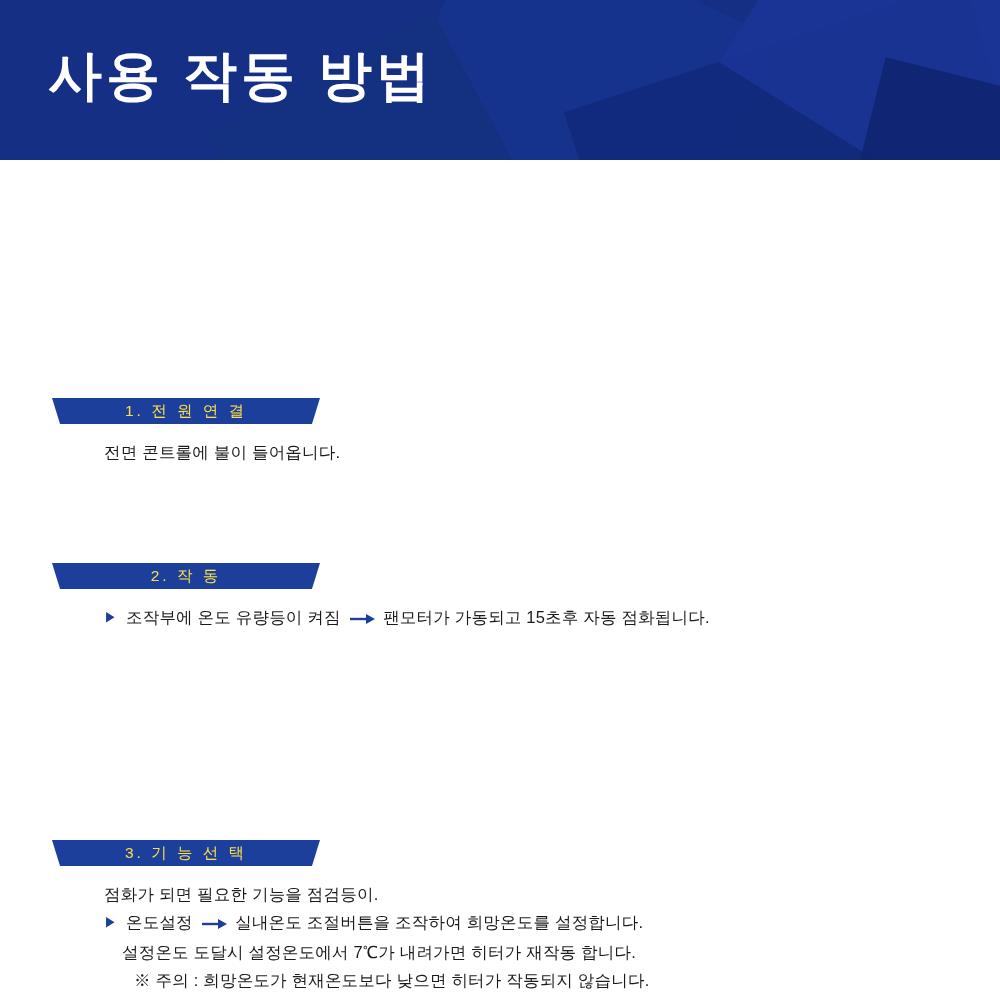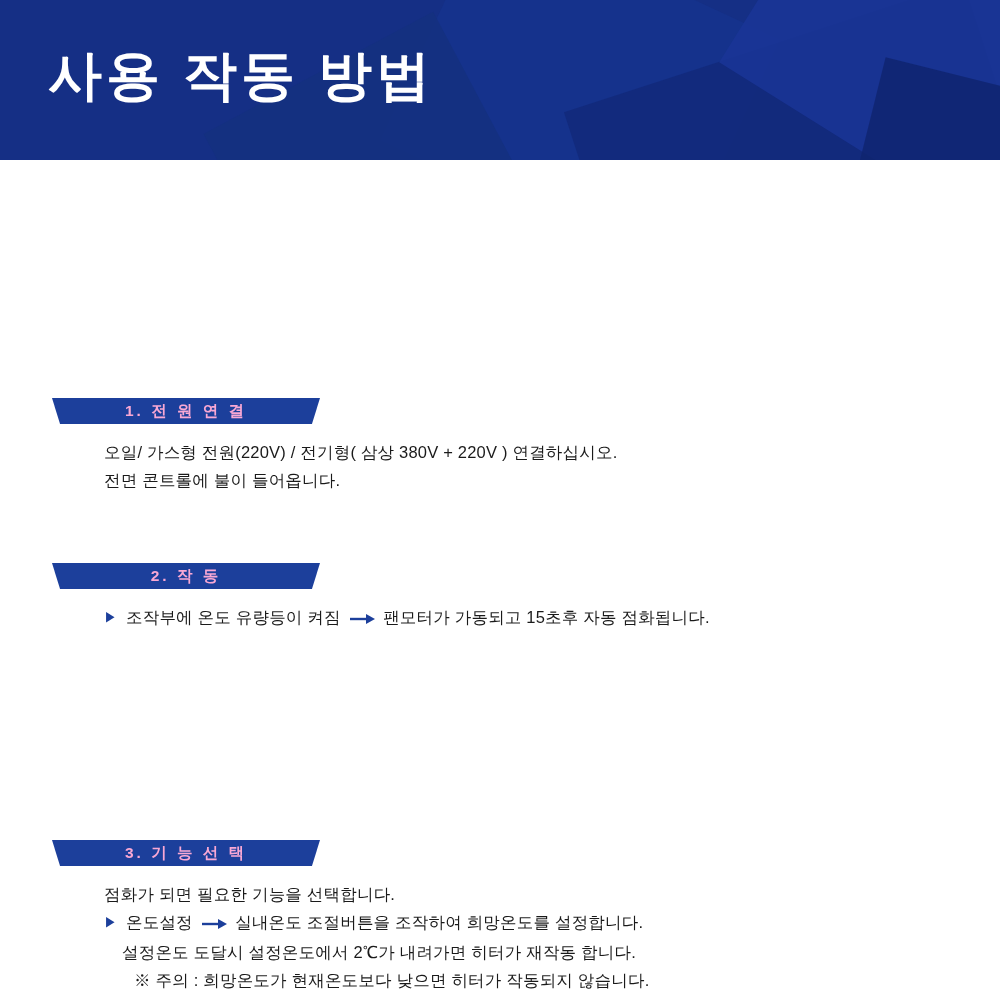--- a/index.html
+++ b/index.html
@@ -93,23 +93,23 @@
     height: 26px;
     width: 268px;
     background: #1c3f9b;
     display: flex;
     align-items: center;
     justify-content: center;
     -webkit-clip-path: polygon(0 0, 100% 0, 97% 100%, 3% 100%);
     clip-path: polygon(0 0, 100% 0, 97% 100%, 3% 100%);
   }
   .chip-label {
-    color: #f9a8d4;
+    color: #fde047;
     font-size: 15.5px;
-    font-weight: bold;
+    font-weight: normal;
     letter-spacing: 3px;
     white-space: nowrap;
   }
 
   .lines {
     margin-left: 104px;
     margin-top: 14px;
   }
   .line {
     font-size: 16.5px;
@@ -151,23 +151,20 @@
     <div class="header-title">사용 작동 방법</div>
   </div>
 
   <div class="body">
 
     <div class="section sec1">
       <div class="chip">
         <span class="chip-label">1. 전 원 연 결</span>
       </div>
       <div class="lines">
-        <div class="line ind1">
-          <span>오일/ 가스형 전원(220V) / 전기형( 삼상 380V + 220V ) 연결하십시오.</span>
-        </div>
         <div class="line ind1">
           <span>전면 콘트롤에 불이 들어옵니다.</span>
         </div>
       </div>
     </div>
 
     <div class="section sec2">
       <div class="chip">
         <span class="chip-label">2. 작       동</span>
       </div>
@@ -185,35 +182,35 @@
         </div>
       </div>
     </div>
 
     <div class="section sec3">
       <div class="chip">
         <span class="chip-label">3. 기 능 선 택</span>
       </div>
       <div class="lines">
         <div class="line ind1">
-          <span>점화가 되면 필요한 기능을 선택합니다.</span>
+          <span>점화가 되면 필요한 기능을 점검등이.</span>
         </div>
         <div class="line ind1">
           <span class="tri">▶</span>
           <span>온도설정</span>
           <span class="arrow">
             <svg width="26" height="12" viewBox="0 0 26 12" aria-hidden="true">
               <path d="M0 6 L18 6" stroke="#1c3f9b" stroke-width="2.4" fill="none"></path>
               <path d="M16 1 L25 6 L16 11 Z" fill="#1c3f9b"></path>
             </svg>
           </span>
           <span>실내온도 조절버튼을 조작하여 희망온도를 설정합니다.</span>
         </div>
         <div class="line ind2">
-          <span>설정온도 도달시 설정온도에서 2℃가 내려가면 히터가 재작동 합니다.</span>
+          <span>설정온도 도달시 설정온도에서 7℃가 내려가면 히터가 재작동 합니다.</span>
         </div>
         <div class="line ind3">
           <span>※ 주의 : 희망온도가 현재온도보다 낮으면 히터가 작동되지 않습니다.</span>
         </div>
       </div>
     </div>
 
   </div>
 </div>
 

